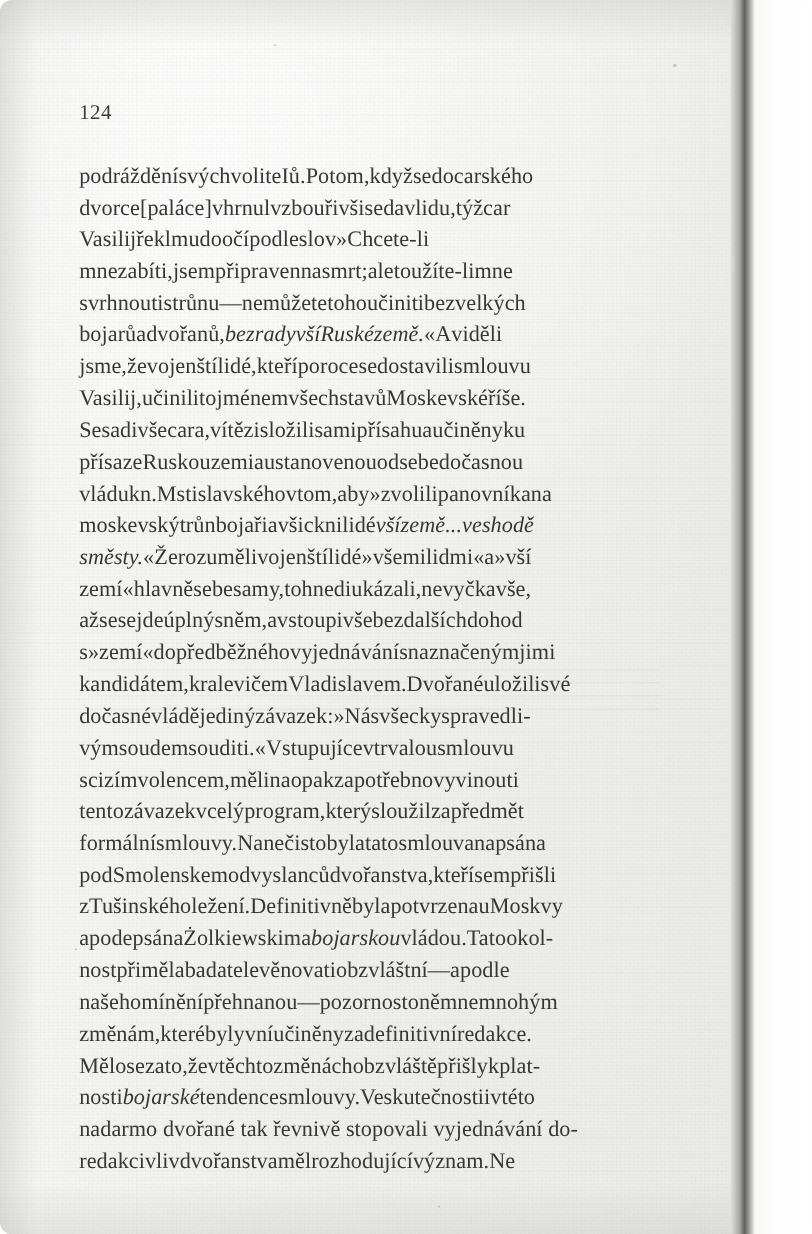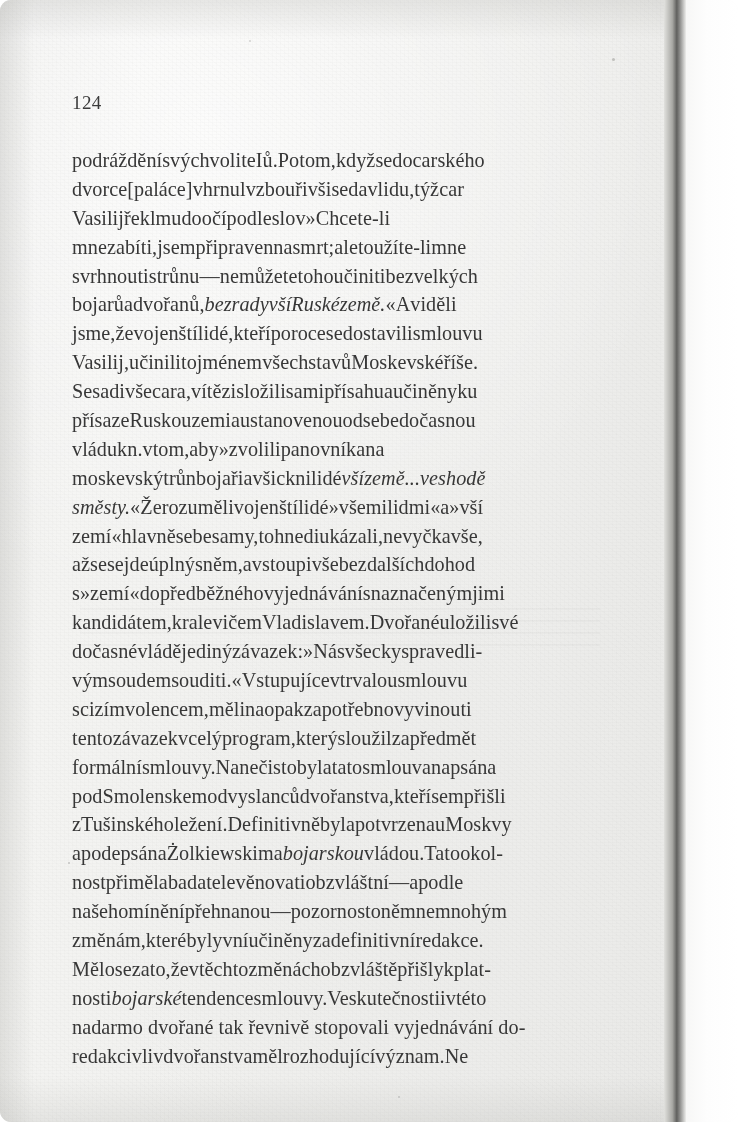--- a/index.html
+++ b/index.html
@@ -296,20 +296,21 @@
           <span>zemi</span>
           <span>a</span>
           <span>ustanovenou</span>
           <span>od</span>
           <span>sebe</span>
           <span>dočasnou</span>
         </div>
         <div class="ln just">
           <span>vládu</span>
           <span>kn.</span>
+          <span>Mstislavského</span>
           <span>v</span>
           <span>tom,</span>
           <span>aby</span>
           <span>»zvolili</span>
           <span>panovníka</span>
           <span>na</span>
         </div>
         <div class="ln just">
           <span>moskevský</span>
           <span>trůn</span>

